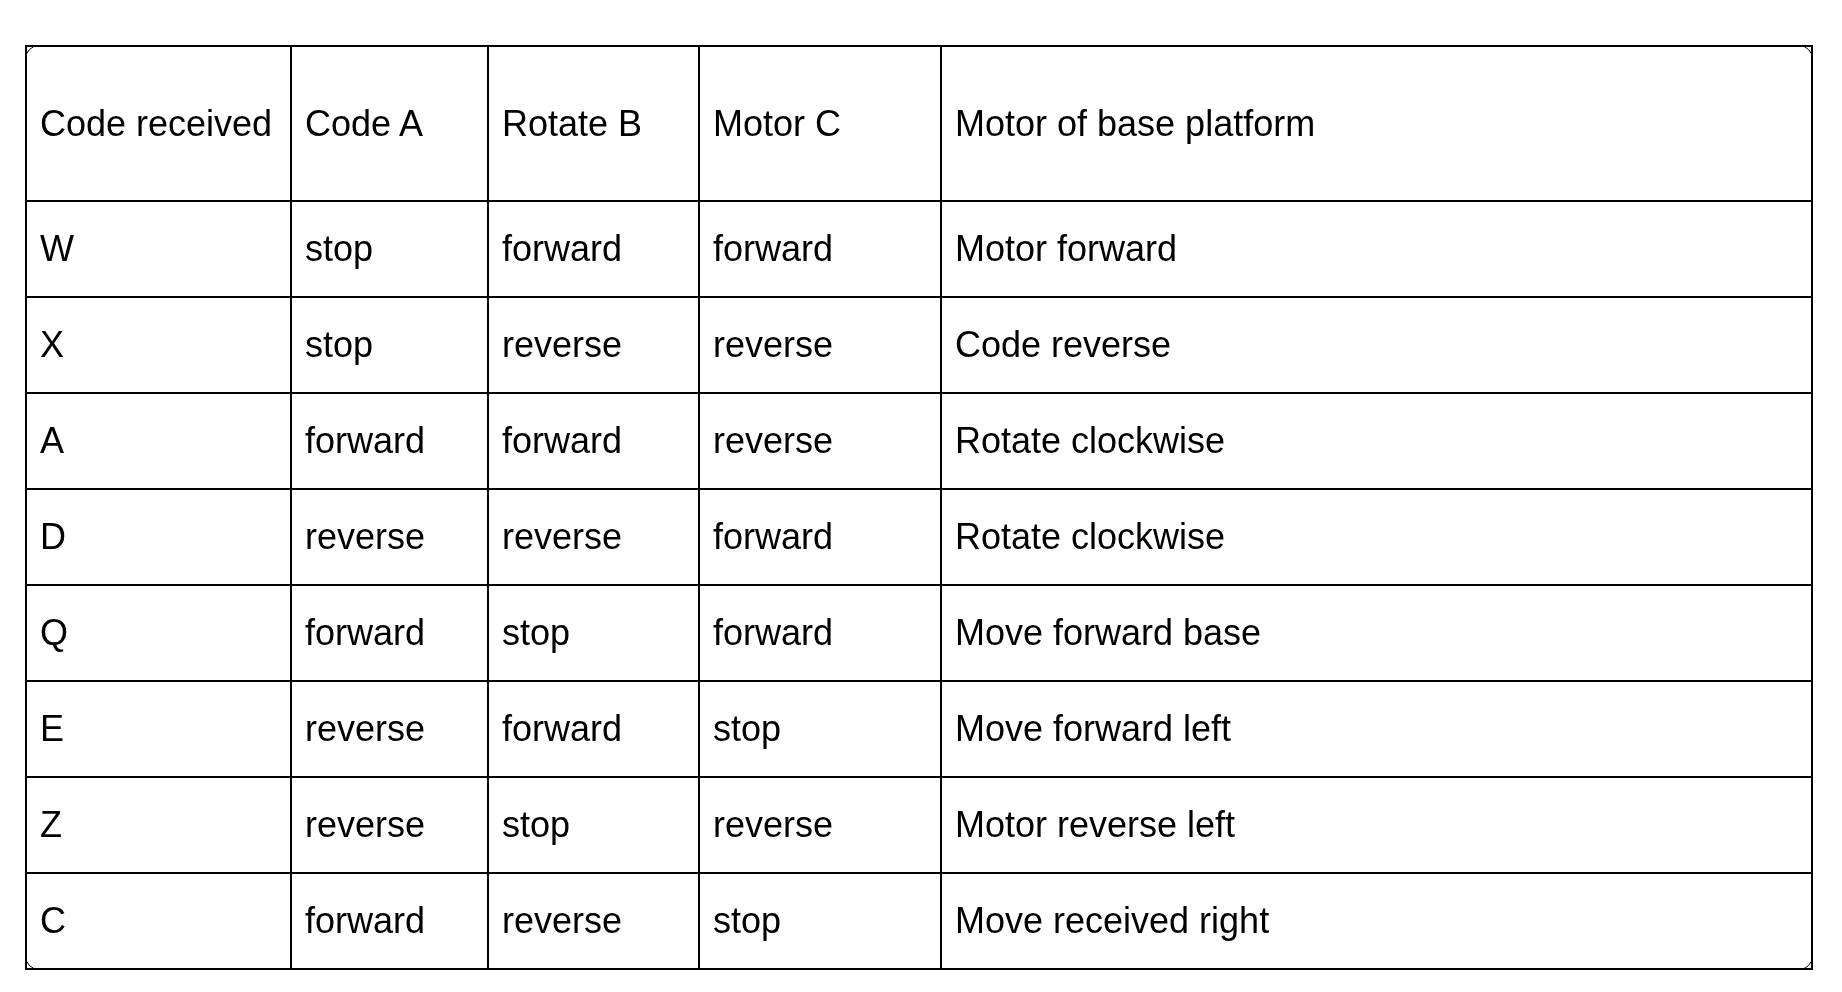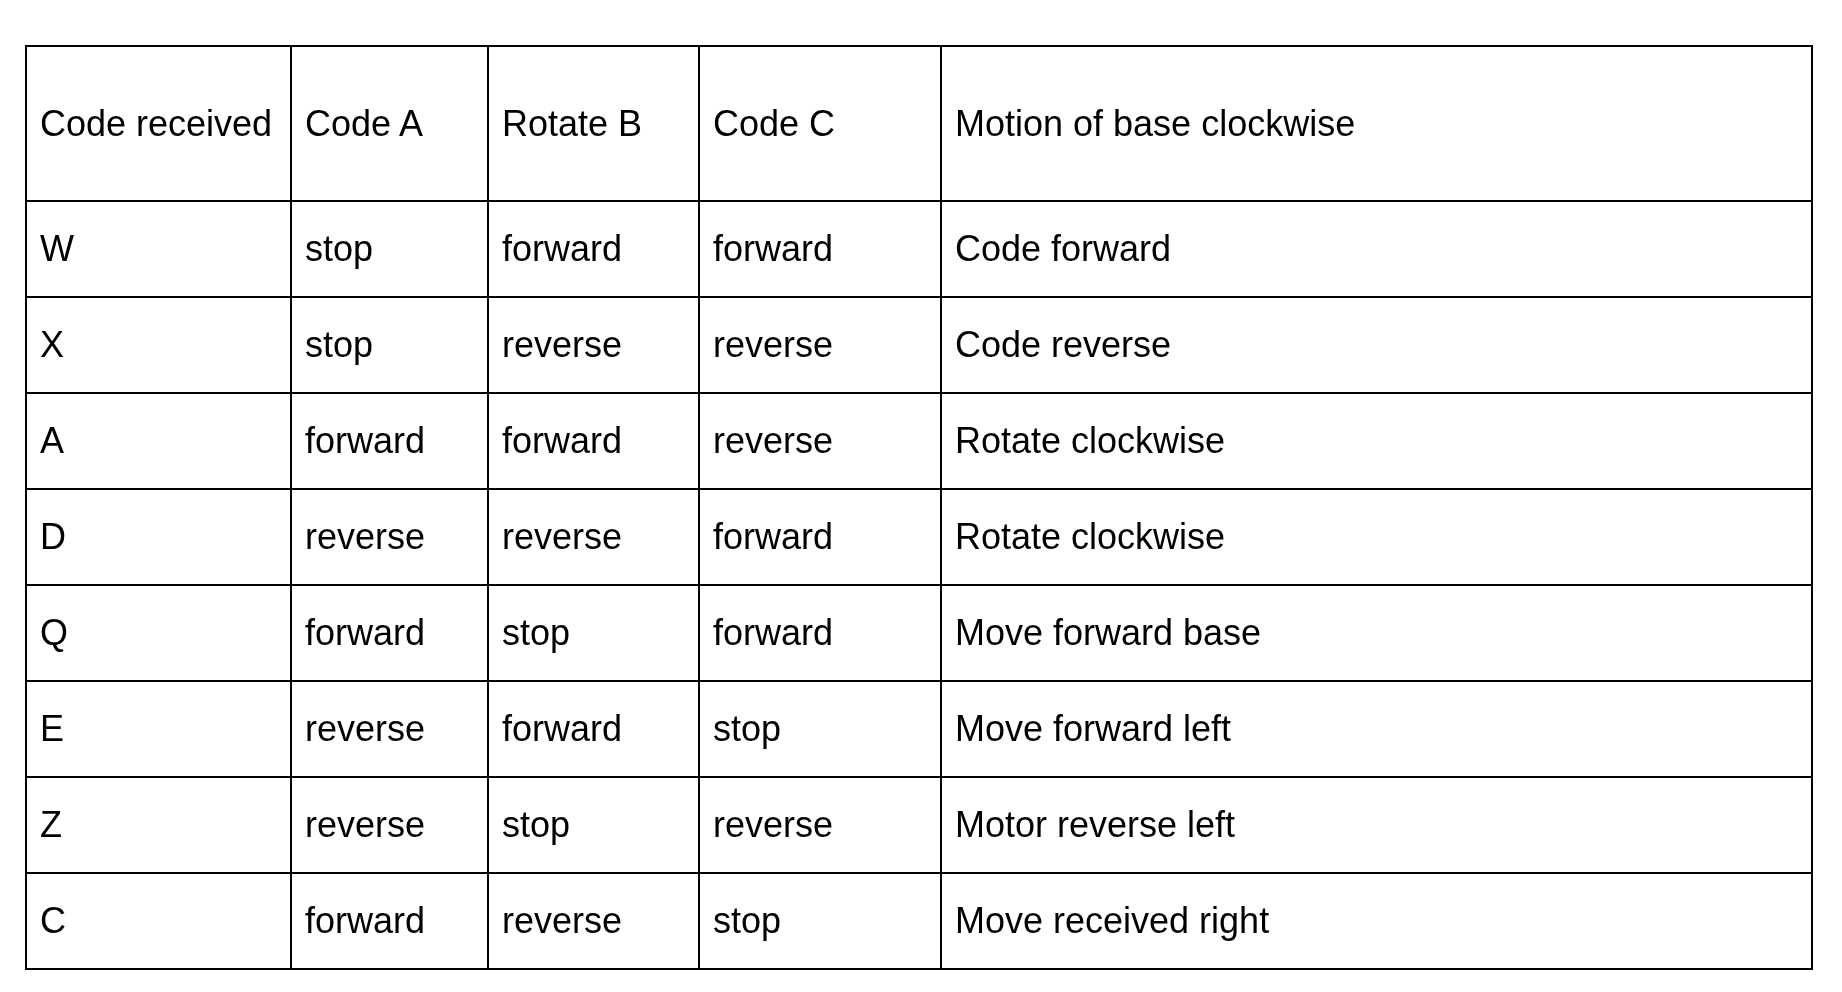--- a/index.html
+++ b/index.html
@@ -39,20 +39,21 @@
     line-height: 1.15;
     font-weight: normal;
     color: #000000;
     background: #ffffff;
   }
 
   
   table.motion-table {
     outline: 1px solid #000000;
     outline-offset: -1px;
+    border-radius: 14px;
   }
 
   thead th {
     font-weight: bold;
     vertical-align: top;
     height: 155px;
     padding-top: 22px;
     box-sizing: border-box;
   }
 
@@ -79,31 +80,31 @@
       <col class="c-motor-a">
       <col class="c-motor-b">
       <col class="c-motor-c">
       <col class="c-motion">
     </colgroup>
     <thead>
       <tr>
           <th>Code received</th>
           <th>Code A</th>
           <th>Rotate B</th>
-          <th>Code C</th>
-          <th>Motion of base clockwise</th>
+          <th>Motor C</th>
+          <th>Motor of base platform</th>
         </tr>
     </thead>
     <tbody>
         <tr>
           <td>W</td>
           <td>stop</td>
           <td>forward</td>
           <td>forward</td>
-          <td>Code forward</td>
+          <td>Motor forward</td>
         </tr>
         <tr>
           <td>X</td>
           <td>stop</td>
           <td>reverse</td>
           <td>reverse</td>
           <td>Code reverse</td>
         </tr>
         <tr>
           <td>A</td>

